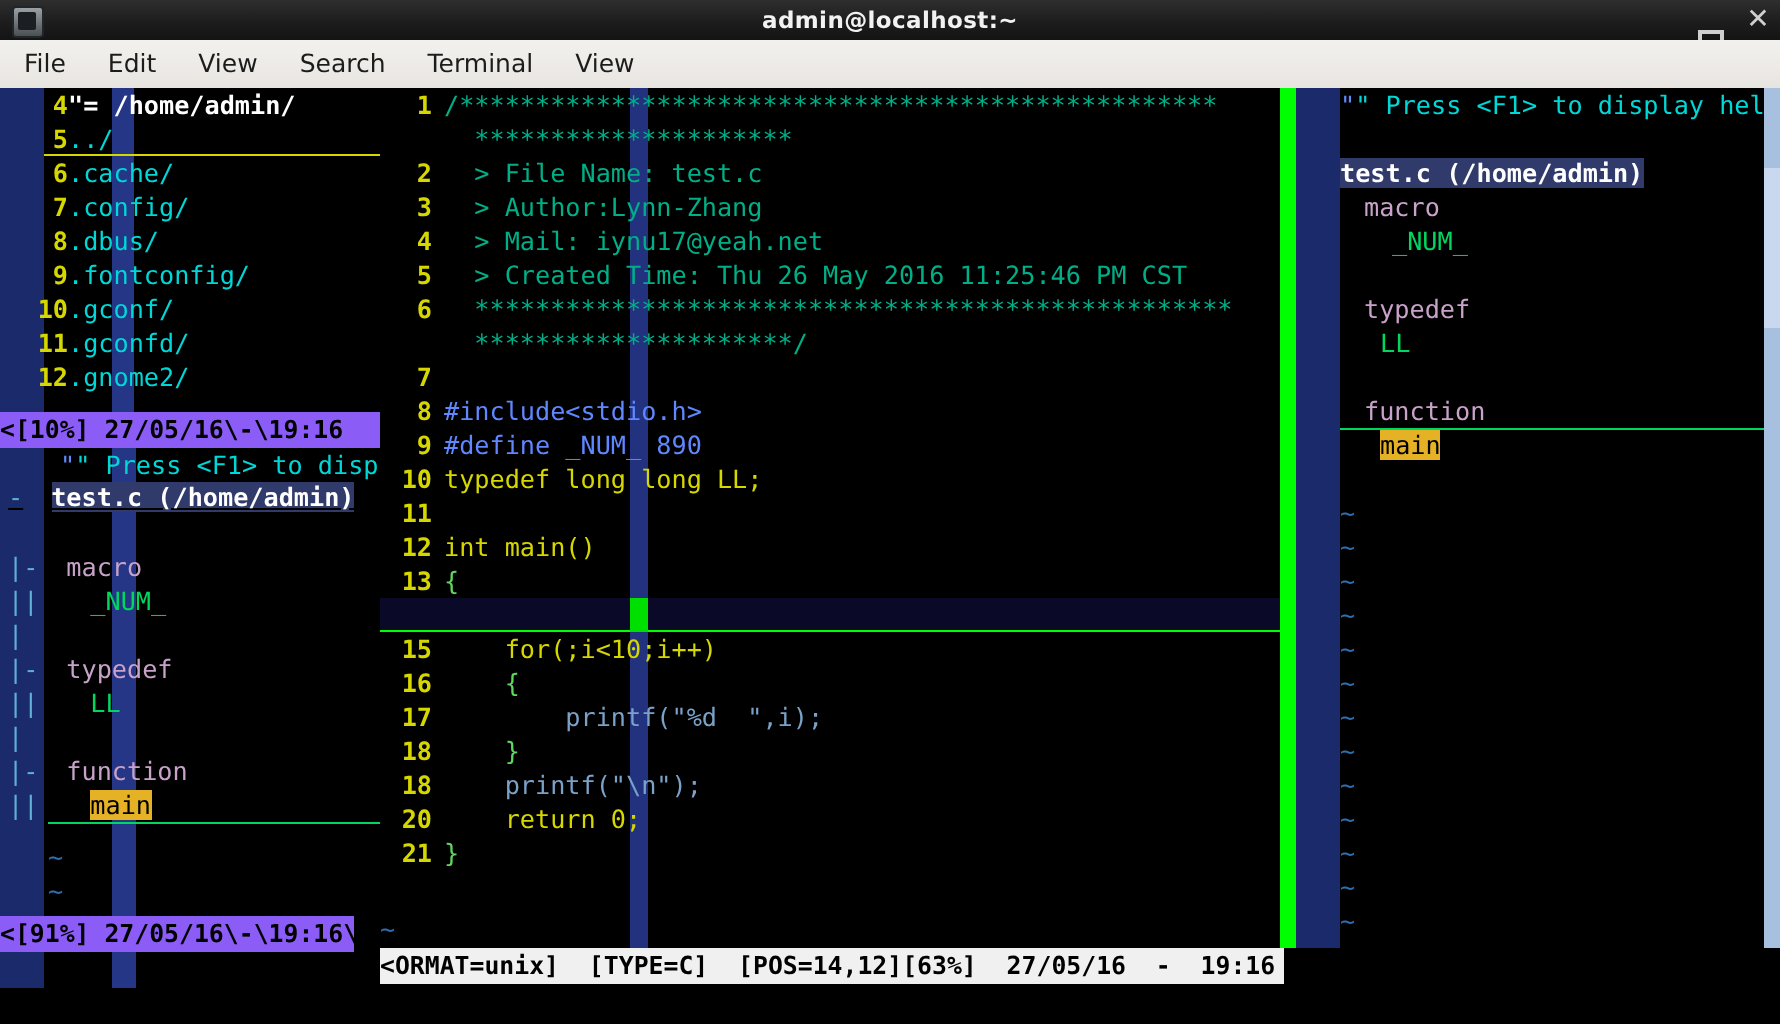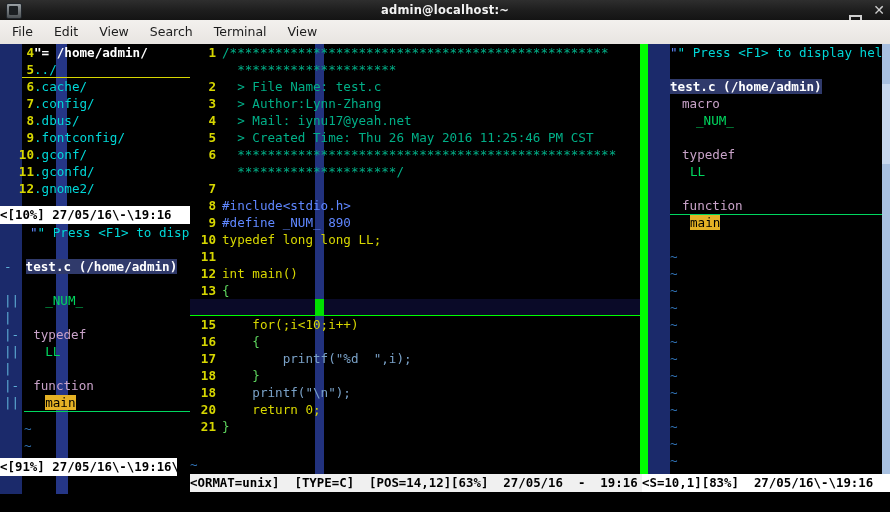--- a/index.html
+++ b/index.html
@@ -71,21 +71,21 @@
            font-size: 12.6px; line-height: 17px; }
   .lnum { display:inline-block; width: 34px; text-align: right; color:#d7d700; font-weight:bold; }
   .tname { color:#00d7d7; }
 
   
   .status {
     position: absolute; height: 18px; line-height: 18px; white-space: pre;
     font-size: 12.4px; font-weight: bold; font-family: "DejaVu Sans Mono", monospace;
     overflow: hidden;
   }
-  .status-green { background:#ffffff; color:#000; }
+  .status-green { background:#8b5cf6; color:#000; }
   .status-white { background:#f0f0f0; color:#000; }
 
   
   #pane-tagleft { left: 0; top: 180px; width: 190px; height: 270px; background:#000; }
   #pane-tagleft .gutter { position:absolute; left:0; top:0; width:22px; height:270px; background:#1b2a6b; }
   #pane-tagleft .gutter2 { position:absolute; left:56px; top:0; width:12px; height:270px; background:#2b3f9e; opacity:.85;}
   .tgline { position:absolute; left:0; width:190px; height:17px; white-space:pre; font-size:12.6px; line-height:17px;}
   .fold { color:#5fafd7; }
   .tgfile { color:#ffffff; font-weight:bold; background:#303a6b;}
   .tgkind { color:#c8a2c8; }
@@ -168,22 +168,23 @@
     </div>
 
     <div class="status status-green" style="left:0; top:162px; width:190px;">&lt;[10%] 27/05/16\-\19:16</div>
 
     <div class="pane" id="pane-tagleft">
       <div class="gutter"></div>
       <div class="gutter2"></div>
 
       <div class="tgline" style="top:0px;"><span style="margin-left:30px" class="helpq">"</span><span class="help">" Press &lt;F1&gt; to disp</span></div>
 
-      <div class="tgline" style="top:34px;"><span class="fold" style="margin-left:4px">-</span><span style="margin-left:14px" class="tgfile">test.c (/home/admin)</span></div>
-
+      <div class="tgline" style="top:16px;text-decoration:underline;"><span class="fold" style="margin-left:4px">-</span><span style="margin-left:14px" class="tgfile">test.c (/home/admin)</span></div>
+
+      <div class="tgline" style="top:51px;"><span class="fold" style="margin-left:4px">|-</span><span style="margin-left:14px" class="tgkind">macro</span></div>
       <div class="tgline" style="top:68px;"><span class="fold" style="margin-left:4px">||</span><span style="margin-left:26px" class="tgtag">_NUM_</span></div>
       <div class="tgline" style="top:85px;"><span class="fold" style="margin-left:4px">|</span></div>
 
       <div class="tgline" style="top:102px;"><span class="fold" style="margin-left:4px">|-</span><span style="margin-left:14px" class="tgkind">typedef</span></div>
       <div class="tgline" style="top:119px;"><span class="fold" style="margin-left:4px">||</span><span style="margin-left:26px" class="tgtag">LL</span></div>
       <div class="tgline" style="top:136px;"><span class="fold" style="margin-left:4px">|</span></div>
 
       <div class="tgline" style="top:153px;"><span class="fold" style="margin-left:4px">|-</span><span style="margin-left:14px" class="tgkind">function</span></div>
       <div class="tgline" style="top:170px;"><span class="fold" style="margin-left:4px">||</span><span style="margin-left:26px" class="tgtag tgtag-hl">main</span></div>
 
@@ -261,15 +262,14 @@
 
       <div class="scrollbar">
         <div class="scrollthumb" style="top:40px;height:80px;"></div>
       </div>
     </div>
 
     <div class="status status-green" style="left:0; top:414px; width:177px;">&lt;[91%] 27/05/16\-\19:16\</div>
 
     <div class="status status-white" style="left:190px; top:430px; width:452px;">&lt;ORMAT=unix]  [TYPE=C]  [POS=14,12][63%]  27/05/16  -  19:16</div>
 
-    <div class="status status-green" style="left:642px; top:430px; width:248px;">&lt;S=10,1][83%]  27/05/16\-\19:16</div>
   </div>
 </div>
 
 </body></html>

